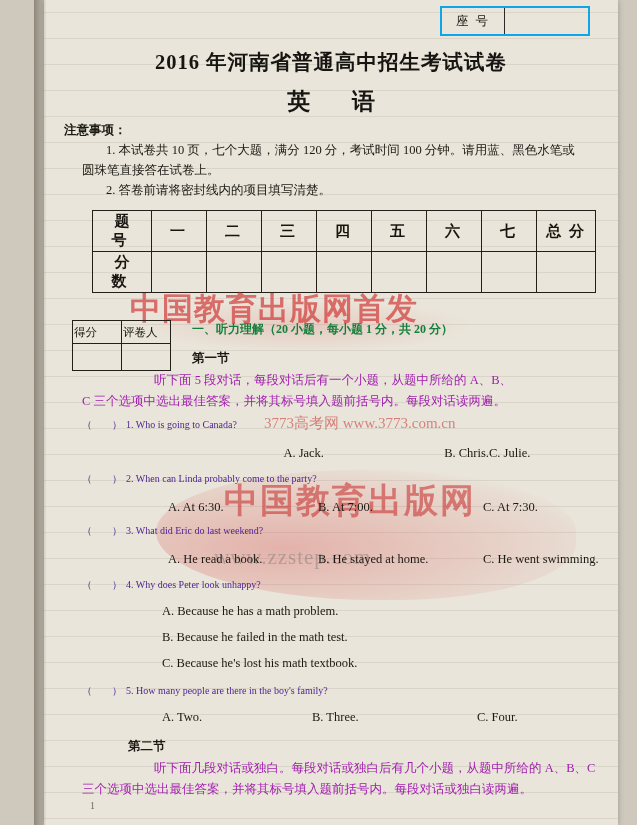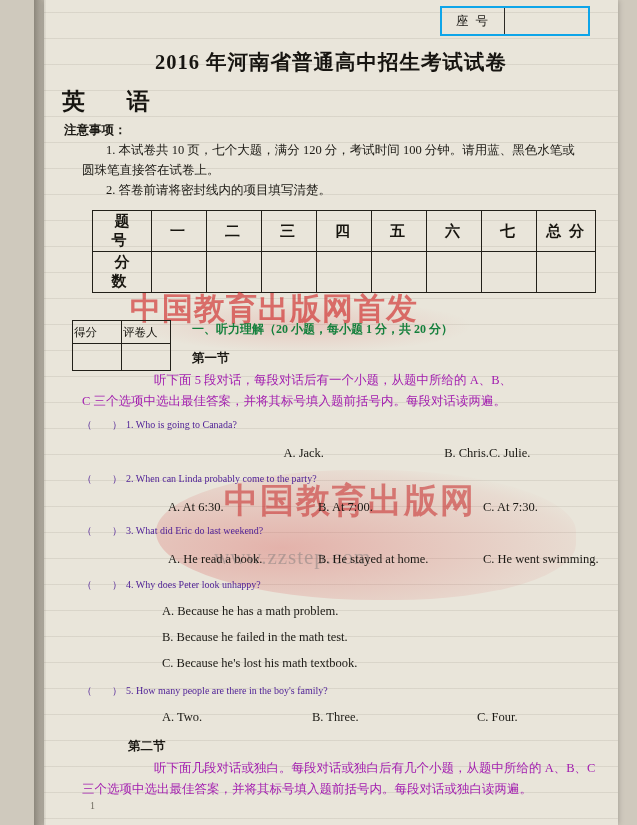--- a/index.html
+++ b/index.html
@@ -83,21 +83,21 @@
     font-weight: bold;
     color: #171511;
     letter-spacing: 1px;
     font-family: "Liberation Serif", serif;
   }
   .subject {
     position: absolute;
     top: 86px;
     left: 0;
     width: 100%;
-    text-align: left;
+    text-align: center;
     font-size: 23px;
     font-weight: bold;
     letter-spacing: 18px;
     color: #171511;
     text-indent: 18px;
   }
 
   
   .notice-title {
     position: absolute;
@@ -349,20 +349,21 @@
           <td class="blank"></td>
         </tr>
       </tbody>
         </table>
 
       <div class="sec-title">一、听力理解（20 小题，每小题 1 分，共 20 分）</div>
       <div class="part1">第一节</div>
       <div class="para p-a">听下面 5 段对话，每段对话后有一个小题，从题中所给的 A、B、</div>
       <div class="para p-b">C 三个选项中选出最佳答案，并将其标号填入题前括号内。每段对话读两遍。</div>
 
+      <div class="wm-url">3773高考网 www.3773.com.cn</div>
       <div class="wm-swoosh"></div>
       <div class="wm-red2">中国教育出版网</div>
       <div class="wm-url2">www.zzstep.com</div>
 
       <div class="q" style="left:38px; top:418px;">
         <span class="paren">（　　）</span><span>1.</span>
         <span>Who is going to Canada?</span>
       </div>
       <div class="opts" style="left:130px; top:446px;text-align:right;">
         <span class="o1">A. Jack.</span><span class="o2">B. Chris.</span><span>C. Julie.</span>

